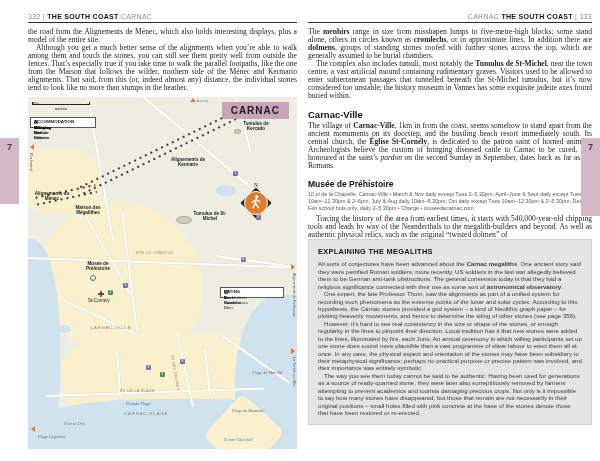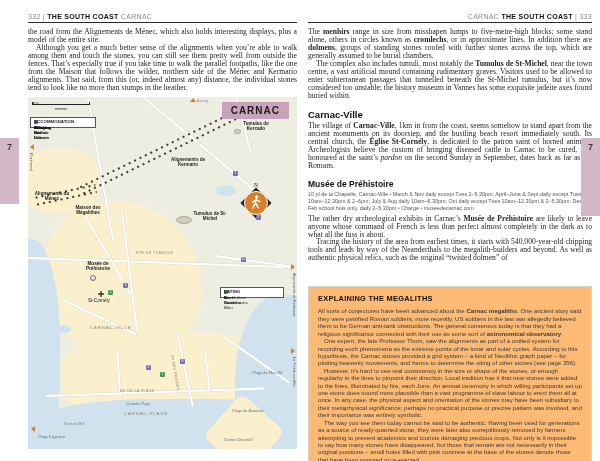--- a/index.html
+++ b/index.html
@@ -11,21 +11,21 @@
   .hdr b{color:#111;}
   .hdr-right{text-align:right;}
   .rule{border-top:1px solid #2b2b2b;margin-top:2px;}
   .body-text{font-size:7.6px;line-height:1.05;text-align:justify;color:#1e1e1e;margin-top:5px;}
   .body-text p{margin:0;}
   .ind{text-indent:8px;}
   .h1{font-family:"Liberation Sans",sans-serif;font-weight:700;font-size:9.5px;color:#111;margin:9px 0 2px;}
   .h2{font-family:"Liberation Sans",sans-serif;font-weight:700;font-size:8.5px;color:#111;margin:9px 0 2px;}
   .info{font-family:"Liberation Sans",sans-serif;font-size:5.4px;line-height:1.3;color:#555;margin:1px 0 3px;}
   .info .dot{color:#d84a86;font-weight:700;}
-  .megabox{margin-top:24px;border:1px solid #d6d3ca;background:#fdba74;padding:7px 9px 8px;}
+  .megabox{margin-top:1px;border:1px solid #d6d3ca;background:#e5e5e5;padding:7px 9px 8px;}
   .box-title{font-family:"Liberation Sans",sans-serif;font-weight:700;font-size:7.4px;letter-spacing:.3px;color:#111;margin:0 0 4px;}
   .box-p{font-family:"Liberation Sans",sans-serif;font-size:6.1px;line-height:1.22;color:#3a3a3a;margin:0;}
   .box-p.bind{ text-indent:6px;}
   
   .tab{position:absolute;width:19px;background:#d3b9c8;font-family:"Liberation Sans",sans-serif;font-weight:700;font-size:9px;color:#3a3a3a;text-align:center;padding-top:4px;box-sizing:border-box;}
   .tab-left{left:0;top:138px;height:66px;}
   .tab-right{right:0;top:138px;height:78px;}
   
   .map{position:relative;width:269px;height:352px;margin-top:5px;background:#edeee1;overflow:hidden;font-family:"Liberation Sans",sans-serif;}
   .map *{position:absolute;box-sizing:border-box;}
@@ -283,21 +283,20 @@
   <div class="info">
     <span>10 pl de la Chapelle, Carnac-Ville</span>
     <span class="dot">•</span>
     <span>March &amp; Nov daily except Tues 2–5.30pm; April–June &amp; Sept daily except Tues 10am–12.30pm &amp; 2–6pm; July &amp; Aug daily 10am–6.30pm; Oct daily except Tues 10am–12.30pm &amp; 2–5.30pm; Dec–Feb school hols only, daily 2–5.30pm</span>
     <span class="dot">•</span>
     <span>Charge</span>
     <span class="dot">•</span>
     <span>museedecarnac.com</span>
   </div>
   <div class="body-text" style="margin-top:0;">
-    <p><span>The rather dry archeological exhibits in Carnac’s </span><span style="font-weight: 700;">Musée de Préhistoire</span><span> are likely to leave anyone whose command of French is less than perfect almost completely in the dark as to what all the fuss is about.</span></p>
     <p class="ind">Tracing the history of the area from earliest times, it starts with 540,000-year-old chipping tools and leads by way of the Neanderthals to the megalith-builders and beyond. As well as authentic physical relics, such as the original “twisted dolmen” of</p>
   </div>
 
   <div class="megabox">
     <div class="box-title">EXPLAINING THE MEGALITHS</div>
     <p class="box-p"><span>All sorts of conjectures have been advanced about the </span><span style="font-weight: 700;">Carnac megaliths</span><span>. One ancient story said they were petrified Roman soldiers; more recently, US soldiers in the last war allegedly believed them to be German anti-tank obstructions. The general consensus today is that they had a religious significance connected with their use as some sort of </span><span style="font-weight: 700;">astronomical observatory</span><span>.</span></p>
     <p class="box-p bind">One expert, the late Professor Thom, saw the alignments as part of a unified system for recording such phenomena as the extreme points of the lunar and solar cycles. According to this hypothesis, the Carnac stones provided a grid system – a kind of Neolithic graph paper – for plotting heavenly movements, and hence to determine the siting of other stones (see page 356).</p>
     <p class="box-p bind">However, it’s hard to see real consistency in the size or shape of the stones, or enough regularity in the lines to pinpoint their direction. Local tradition has it that new stones were added to the lines, illuminated by fire, each June. An annual ceremony in which willing participants set up one stone does sound more plausible than a vast programme of slave labour to erect them all at once. In any case, the physical aspect and orientation of the stones may have been subsidiary to their metaphysical significance; perhaps no practical purpose or precise pattern was involved, and their importance was entirely symbolic.</p>
     <p class="box-p bind">The way you see them today cannot be said to be authentic. Having been used for generations as a source of ready-quarried stone, they were later also surreptitiously removed by farmers attempting to prevent academics and tourists damaging precious crops. Not only is it impossible to say how many stones have disappeared, but those that remain are not necessarily in their original positions – small holes filled with pink concrete at the base of the stones denote those that have been restored or re-erected.</p>
   </div>

